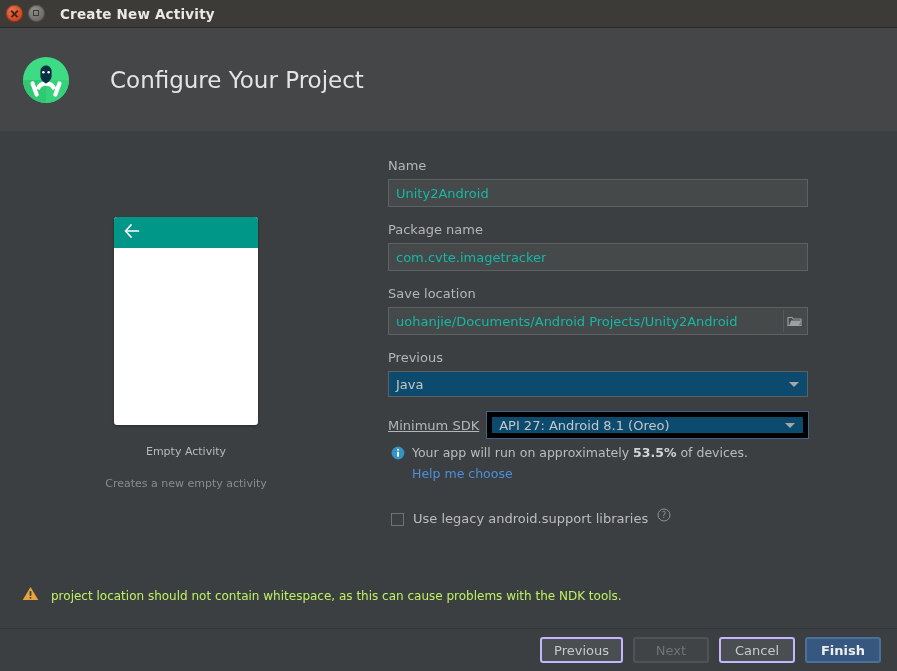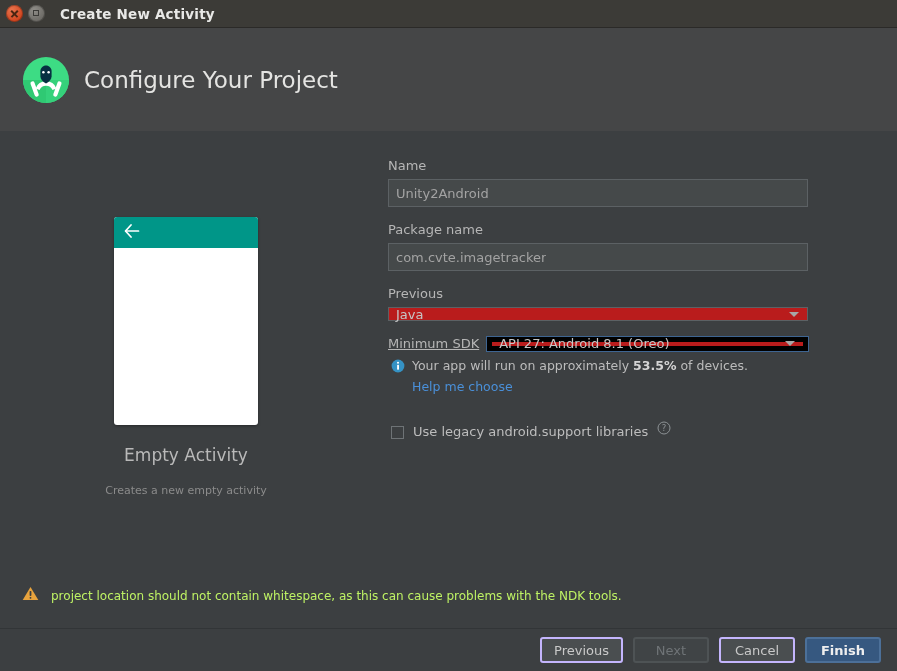--- a/index.html
+++ b/index.html
@@ -79,21 +79,21 @@
     align-items: center;
     padding-left: 22px;
     box-sizing: border-box;
   }
   .logo {
     width: 48px;
     height: 48px;
     flex: none;
   }
   .header-title {
-    margin-left: 14px;
+    margin-left: 40px;
     font-size: 23px;
     color: #e4e4e2;
     font-weight: normal;
   }
 
   
   .body-area {
     position: relative;
     height: 497px;
     background: #3c3f41;
@@ -121,21 +121,21 @@
     height: 31px;
     background: #009688;
     display: flex;
     align-items: center;
     padding-left: 10px;
     box-sizing: border-box;
   }
   .back-arrow { display:block; }
   .preview-name {
     margin-top: 20px;
-    font-size: 17px;
+    font-size: 11px;
     color: #b9b9b9;
   }
   .preview-desc {
     margin-top: 19px;
     font-size: 11px;
     color: #8b8b8b;
   }
 
   
   .form-col {
@@ -153,39 +153,39 @@
 
   .text-input {
     height: 25px;
     background: #45494a;
     border: 1px solid #5c6164;
     box-sizing: border-box;
     display: flex;
     align-items: center;
     padding: 13px 7px;
     font-size: 13px;
-    color: #a3a3a3;
+    color: #14b8a6;
     position: relative;
   }
   .text-input .val { white-space: nowrap; overflow: hidden; }
   .folder-btn {
     position: absolute;
     right: 2px;
     top: 2px;
     bottom: 2px;
     width: 21px;
     display: flex;
     align-items: center;
     justify-content: center;
     border-left: 1px solid #54585a;
   }
 
   .combo {
-    height: 14px;
-    background: #b91c1c;
+    height: 26px;
+    background: #0c4a6e;
     border: 1px solid #5c6164;
     box-sizing: border-box;
     display: flex;
     align-items: center;
     padding: 0 6px 0 7px;
     font-size: 13px;
     color: #c6c6c6;
     justify-content: space-between;
   }
   .combo.focused {
@@ -358,20 +358,32 @@
 
     
     <div class="field-group">
       <div class="field-label">Package name</div>
       <div class="text-input">
         <span class="val" title="Enter package name">com.cvte.imagetracker</span>
       </div>
     </div>
 
     
+    <div class="field-group">
+      <div class="field-label">Save location</div>
+      <div class="text-input">
+        <span class="val" title="Choose save location">uohanjie/Documents/Android Projects/Unity2Android</span>
+        <span class="folder-btn">
+          <svg width="15" height="12" viewBox="0 0 15 12">
+            <path d="M1 2.5 h4.2 l1.2 1.5 H14 v6.5 H1 z" fill="none" stroke="#9aa0a3" stroke-width="1.2"></path>
+            <path d="M2.2 10.2 L4.2 5.6 H14.2 L12.2 10.2 z" fill="#9aa0a3"></path>
+          </svg>
+        </span>
+      </div>
+    </div>
 
     
     <div class="field-group">
       <div class="field-label">Previous</div>
       <div class="combo">
         <span>Java</span>
         <span class="caret"></span>
       </div>
     </div>
 

